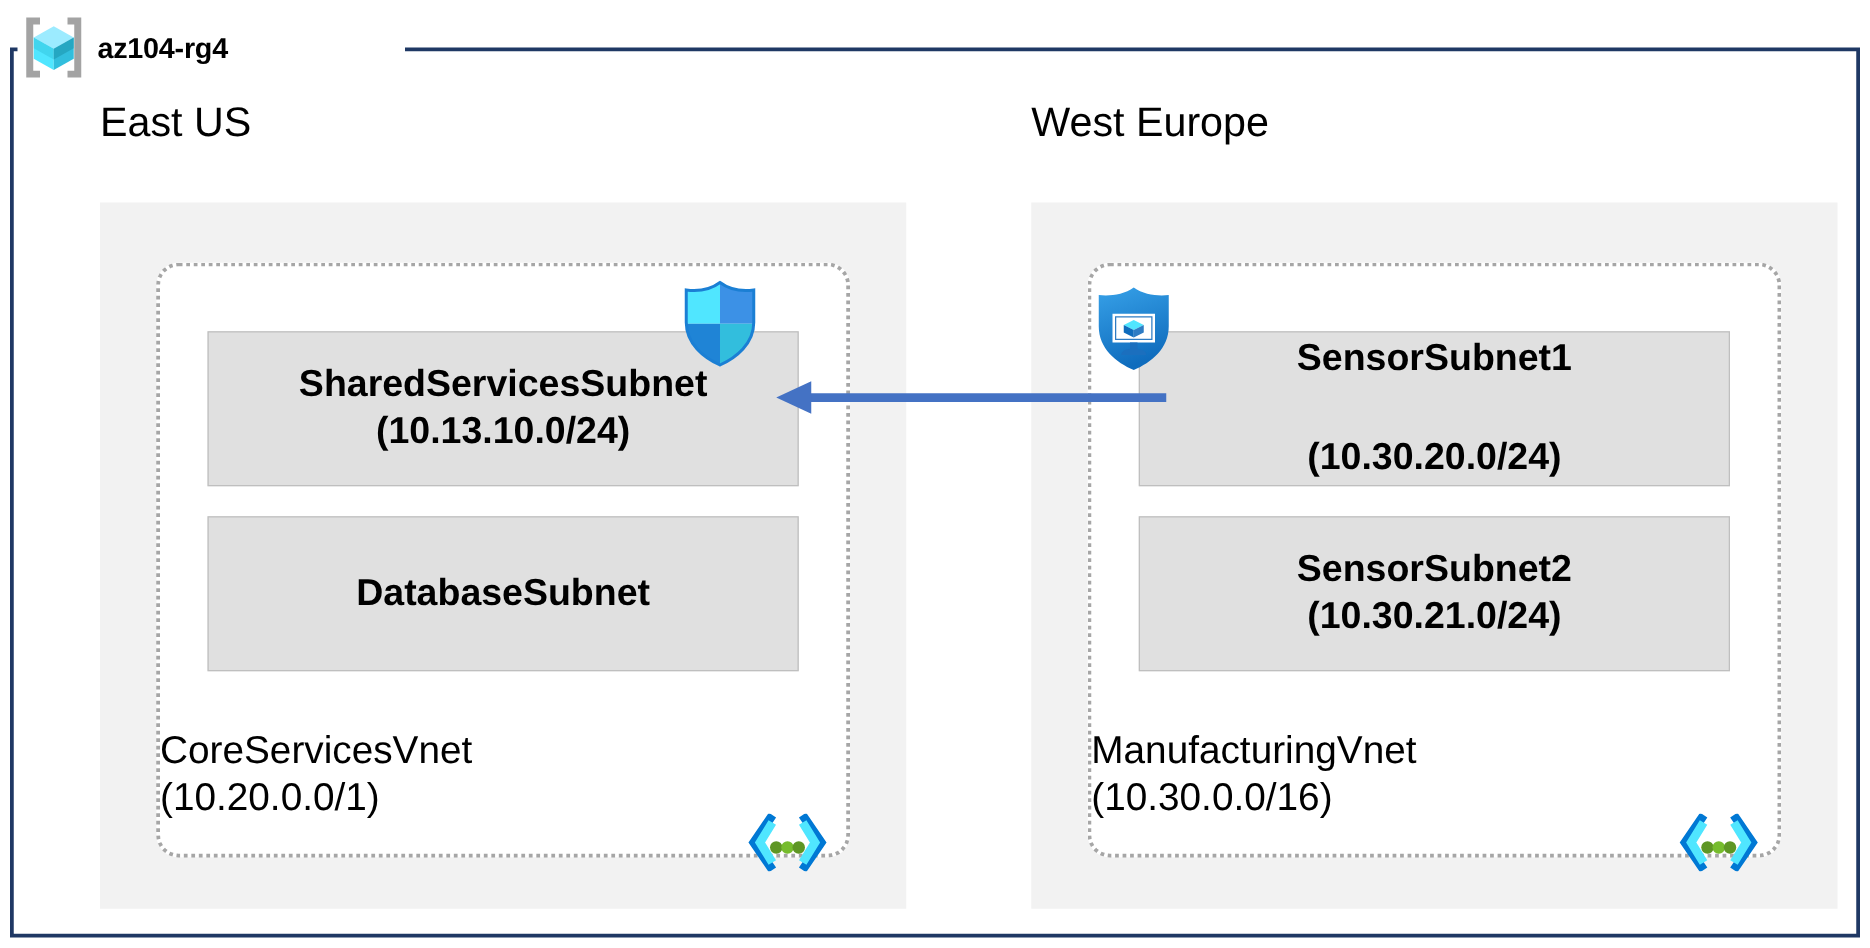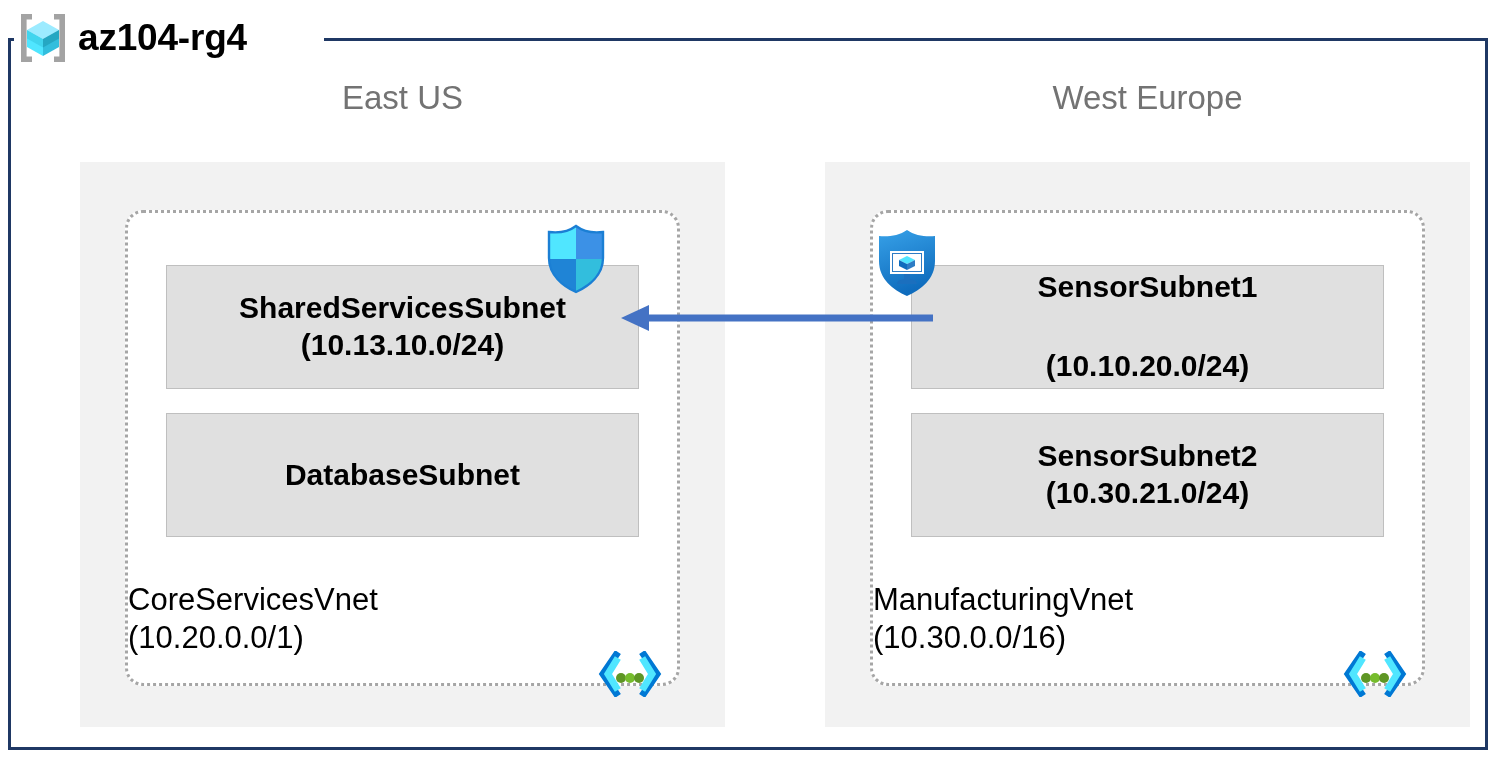--- a/index.html
+++ b/index.html
@@ -51,42 +51,42 @@
     z-index: 3;
   }
 
   .rg-icon {
     width: 58px;
     height: 56px;
     flex: 0 0 auto;
   }
 
   .rg-title-text {
-    font-size: 37px;
+    font-size: 23px;
     font-weight: bold;
     color: #000000;
     letter-spacing: -0.2px;
     margin-left: 6px;
     white-space: nowrap;
     text-align: center;
   }
 
   
   .region {
     position: absolute;
     top: 80px;
   }
 
   .region.left  { left: 80px;  width: 645px; }
   .region.right { left: 825px; width: 645px; }
 
   .region-label {
-    text-align: center;
+    text-align: left;
     font-size: 33px;
-    color: #737373;
+    color: #000000;
     line-height: 1.1;
     height: 44px;
   }
 
   .region-box {
     position: relative;
     margin-top: 38px;
     height: 565px;
     background: #F2F2F2;
   }
@@ -266,21 +266,21 @@
   <div class="region right">
     <div class="region-label">West Europe</div>
 
     <div class="region-box">
       <div class="vnet-box">
 
         <div class="subnet-list">
 
           <div class="subnet" style="position:relative;gap:42px;">
             <span class="subnet-name">SensorSubnet1</span>
-            <span class="subnet-cidr">(10.10.20.0/24)</span>
+            <span class="subnet-cidr">(10.30.20.0/24)</span>
 
             <span class="defender-icon">
               <svg viewBox="0 0 66 70" width="66" height="70" aria-hidden="true">
                 <defs>
                   <linearGradient id="scShieldGrad" x1="0" y1="0" x2="0.3" y2="1">
                     <stop offset="0" stop-color="#37A1E8"></stop>
                     <stop offset="1" stop-color="#0F6CBD"></stop>
                   </linearGradient>
                 </defs>
                 <path d="M33 2 C25 8 13 9 5 8 L5 33 C5 51 19 62 33 68 C47 62 61 51 61 33 L61 8 C53 9 41 8 33 2 Z" fill="url(#scShieldGrad)"></path>

